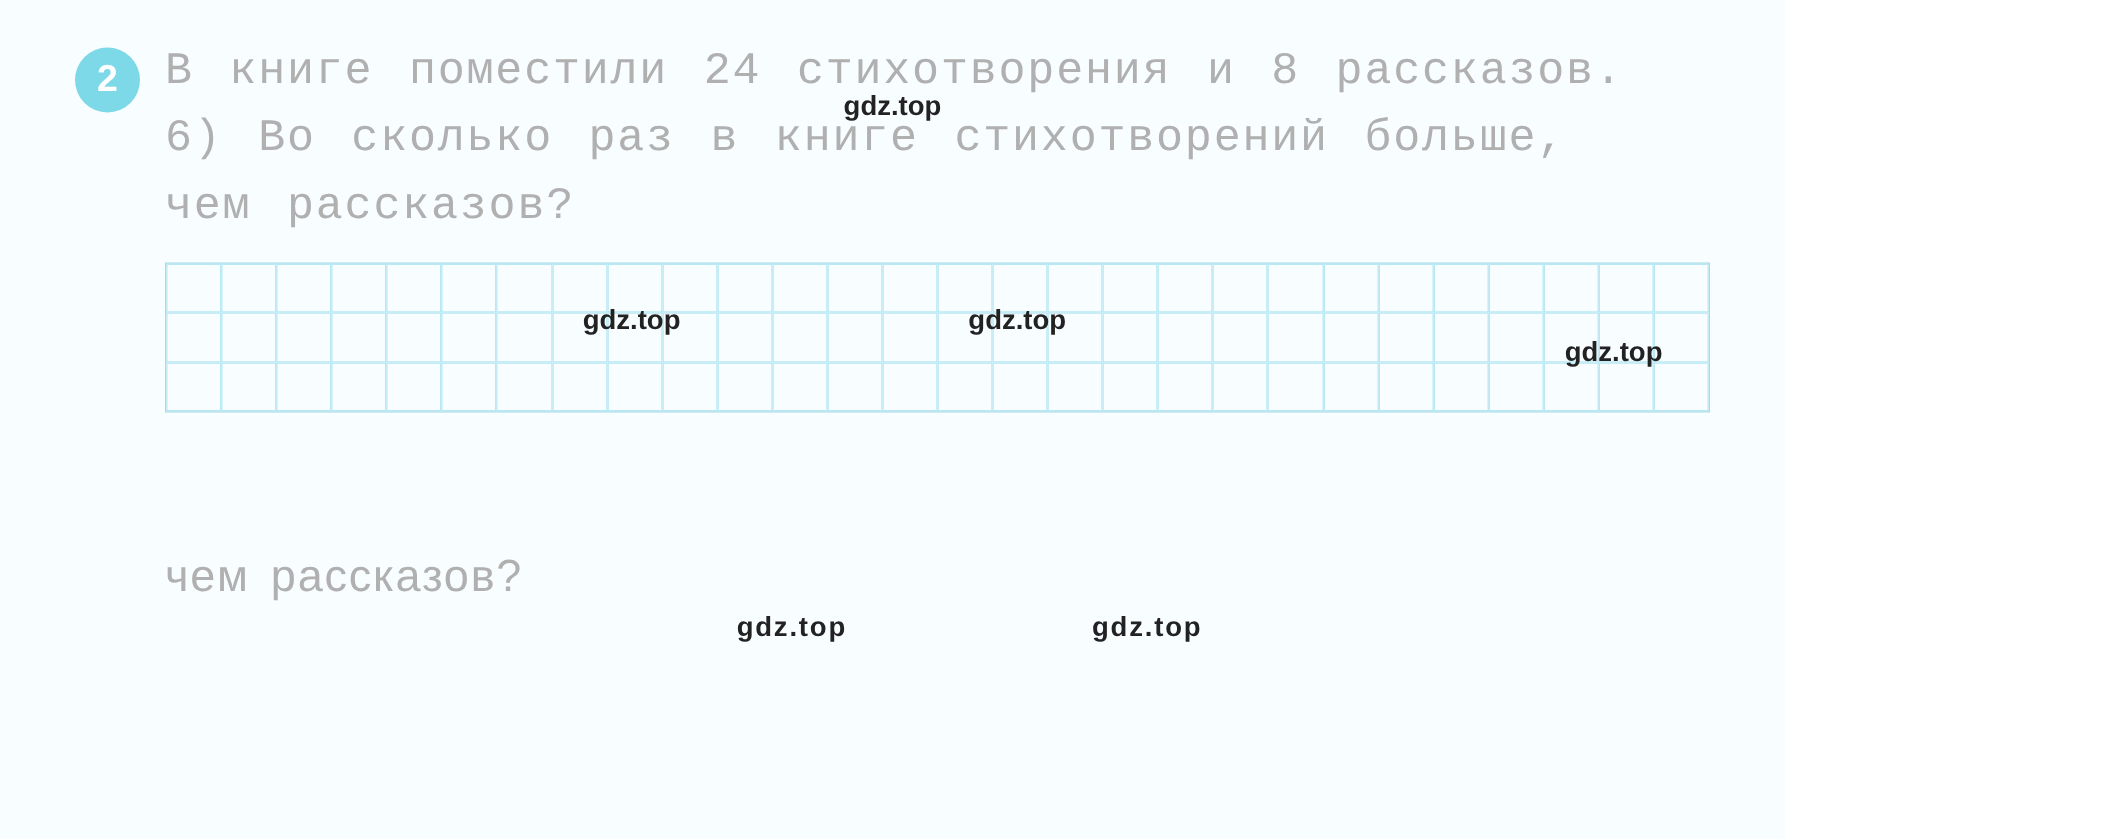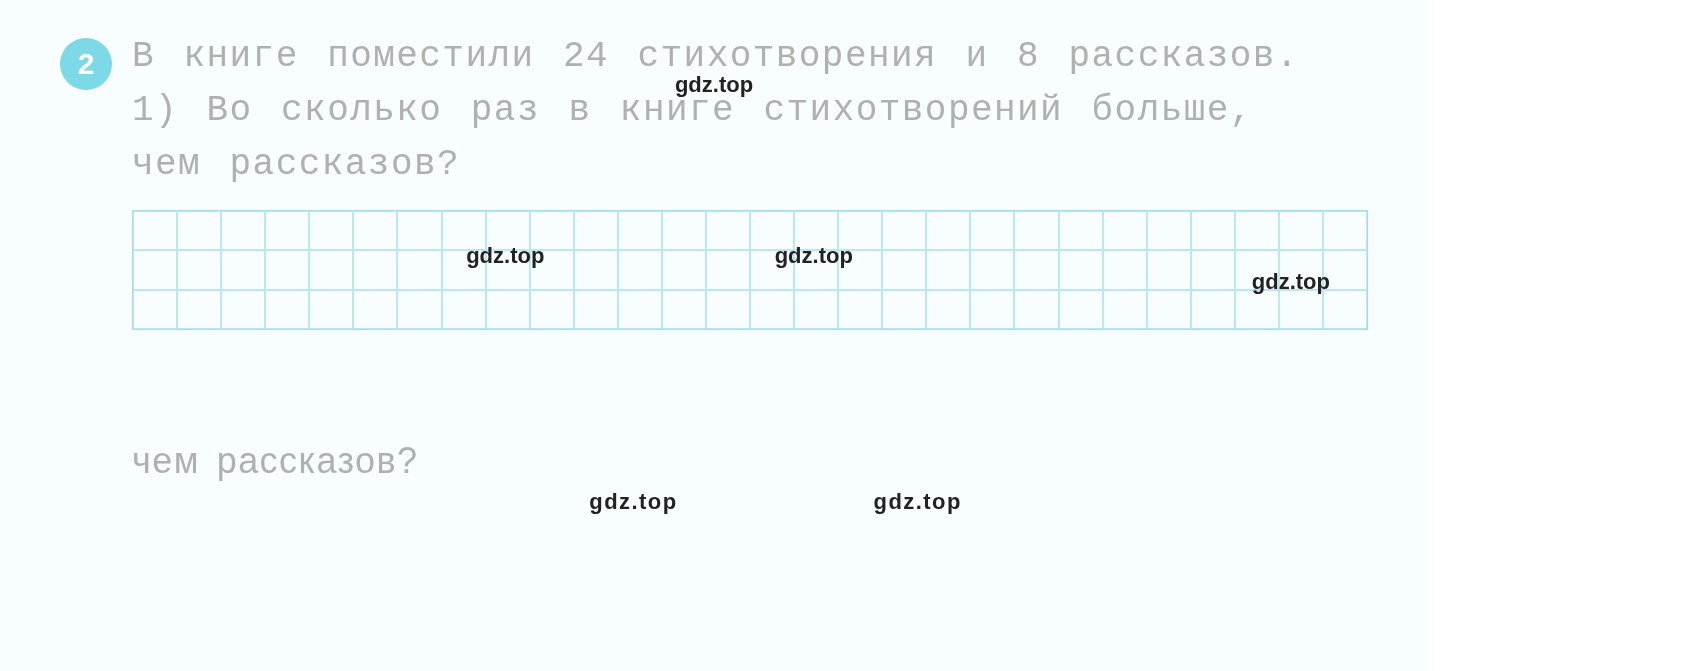--- a/index.html
+++ b/index.html
@@ -162,21 +162,21 @@
 <div class="page-container">
 
   <div class="watermark watermark-header">gdz.top</div>
 
   <div class="question-block">
 
     <div class="question-header">
       <div class="question-number">2</div>
       <div class="question-text">
         <span>В  книге  поместили  24  стихотворения  и  8  рассказов.</span><br>
-        <span>1)  Во  сколько  раз  в  книге  стихотворений  больше,</span><br>
+        <span>6)  Во  сколько  раз  в  книге  стихотворений  больше,</span><br>
         <span>чем  рассказов?</span>
       </div>
     </div>
 
     <div class="grid-area" id="grid-container">
 
       <div class="watermark watermark-1">gdz.top</div>
       <div class="watermark watermark-2">gdz.top</div>
       <div class="watermark watermark-3">gdz.top</div>
     <div class="grid-cell"></div>

